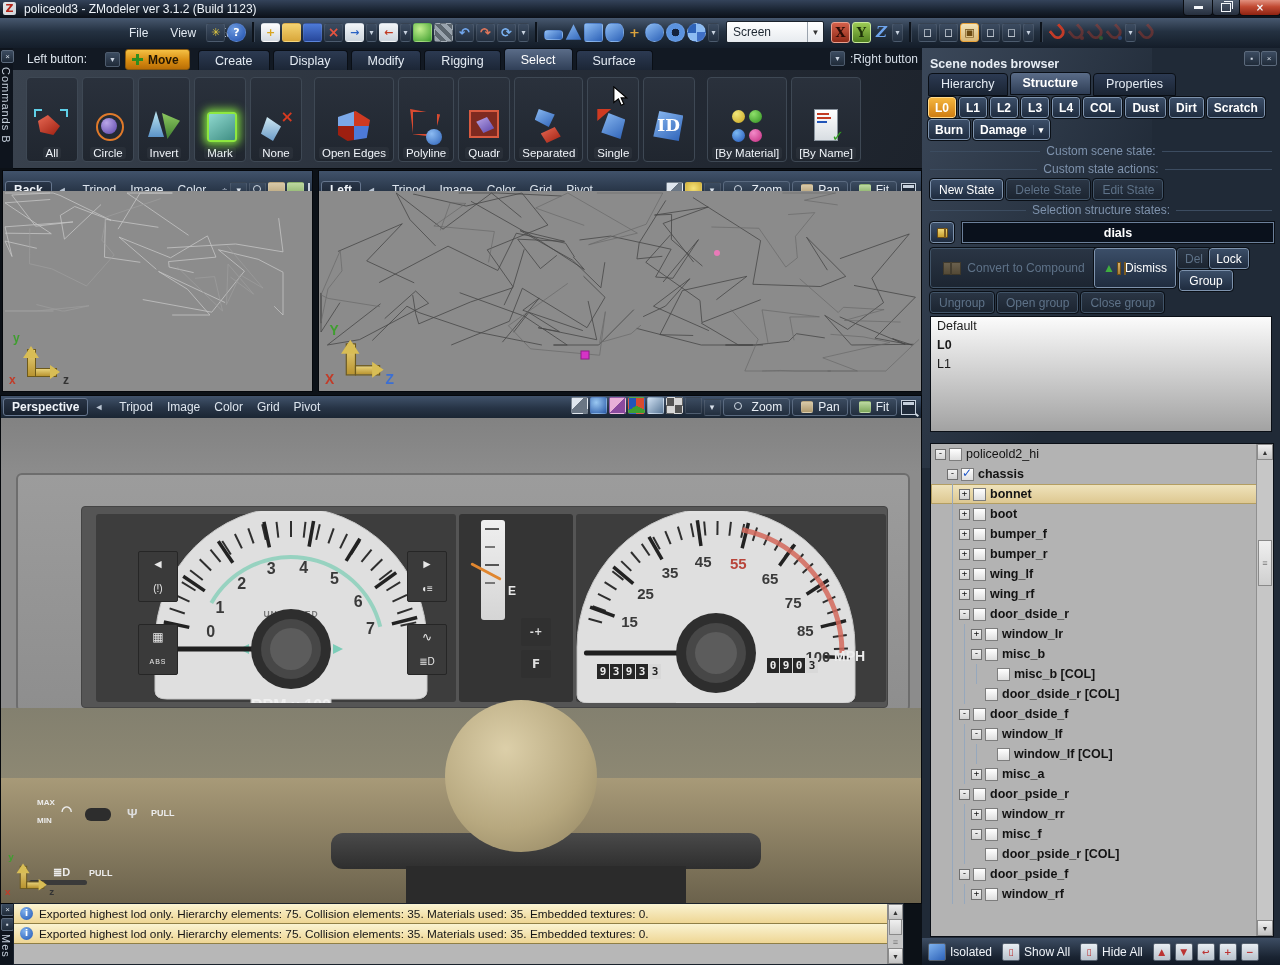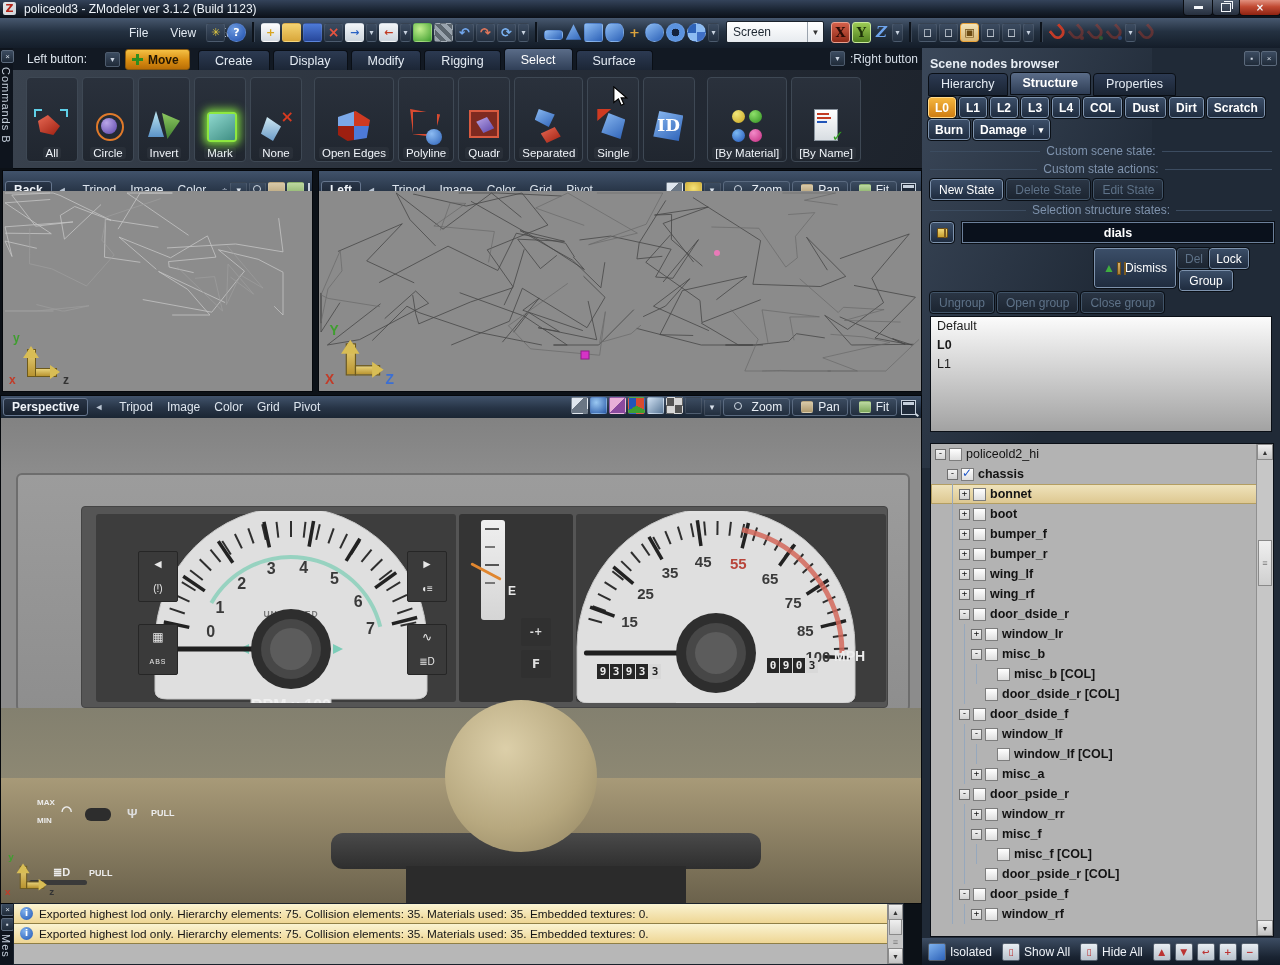--- a/index.html
+++ b/index.html
@@ -766,20 +766,24 @@
   <div class="abs" id="state-btns" style="left:8px;top:131px;white-space:nowrap"><span class="sbtn">New State</span><span class="sbtn disabled">Delete State</span><span class="sbtn disabled">Edit State</span></div>
   <div class="sepline" style="top:155px">
       <span>Selection structure states:</span>
     </div>
 
   <div class="abs sbtn" style="left:8px;top:174px;width:14px;padding:0 4px">
     <span class="boxicon" style="width:9px;height:8px;background:linear-gradient(#f0d878,#c8a030);border-radius:1px"></span>
   </div>
   <div class="abs" id="dials-field" style="left:40px;top:174px;width:310px;height:19px">dials</div>
 
+  <div class="abs sbtn disabled" style="left:8px;top:200px;width:150px;height:38px">
+    <span class="boxicon dim" style="margin-right:6px"></span>
+    <span>Convert to Compound</span>
+  </div>
   <div class="abs sbtn" style="left:172px;top:200px;width:64px;height:38px">
     <span class="greenup">▲</span>
     <span class="boxicon" style="margin-right:4px"></span>
     <span>Dismiss</span>
   </div>
   <div class="abs sbtn disabled" style="left:255px;top:200px;width:16px">
       <span>Del</span>
     </div>
   <div class="abs sbtn" style="left:287px;top:200px;width:22px">
       <span>Lock</span>
@@ -937,29 +941,20 @@
           <span class="cbx"></span>
           <span>window_rr</span>
         </div>
         <div class="trow" style="padding-left: 4px;">
           <span class="ind"></span>
           <span class="ind line"></span>
           <span class="ind line"></span>
           <span class="exp">-</span>
           <span class="cbx"></span>
           <span>misc_f</span>
-        </div>
-        <div class="trow" style="padding-left: 4px;">
-          <span class="ind"></span>
-          <span class="ind line"></span>
-          <span class="ind line"></span>
-          <span class="ind line"></span>
-          <span class="exp hid"></span>
-          <span class="cbx"></span>
-          <span>misc_f [COL]</span>
         </div>
         <div class="trow" style="padding-left: 4px;">
           <span class="ind"></span>
           <span class="ind line"></span>
           <span class="ind line"></span>
           <span class="exp hid"></span>
           <span class="cbx"></span>
           <span>door_pside_r [COL]</span>
         </div>
         <div class="trow" style="padding-left: 4px;">

